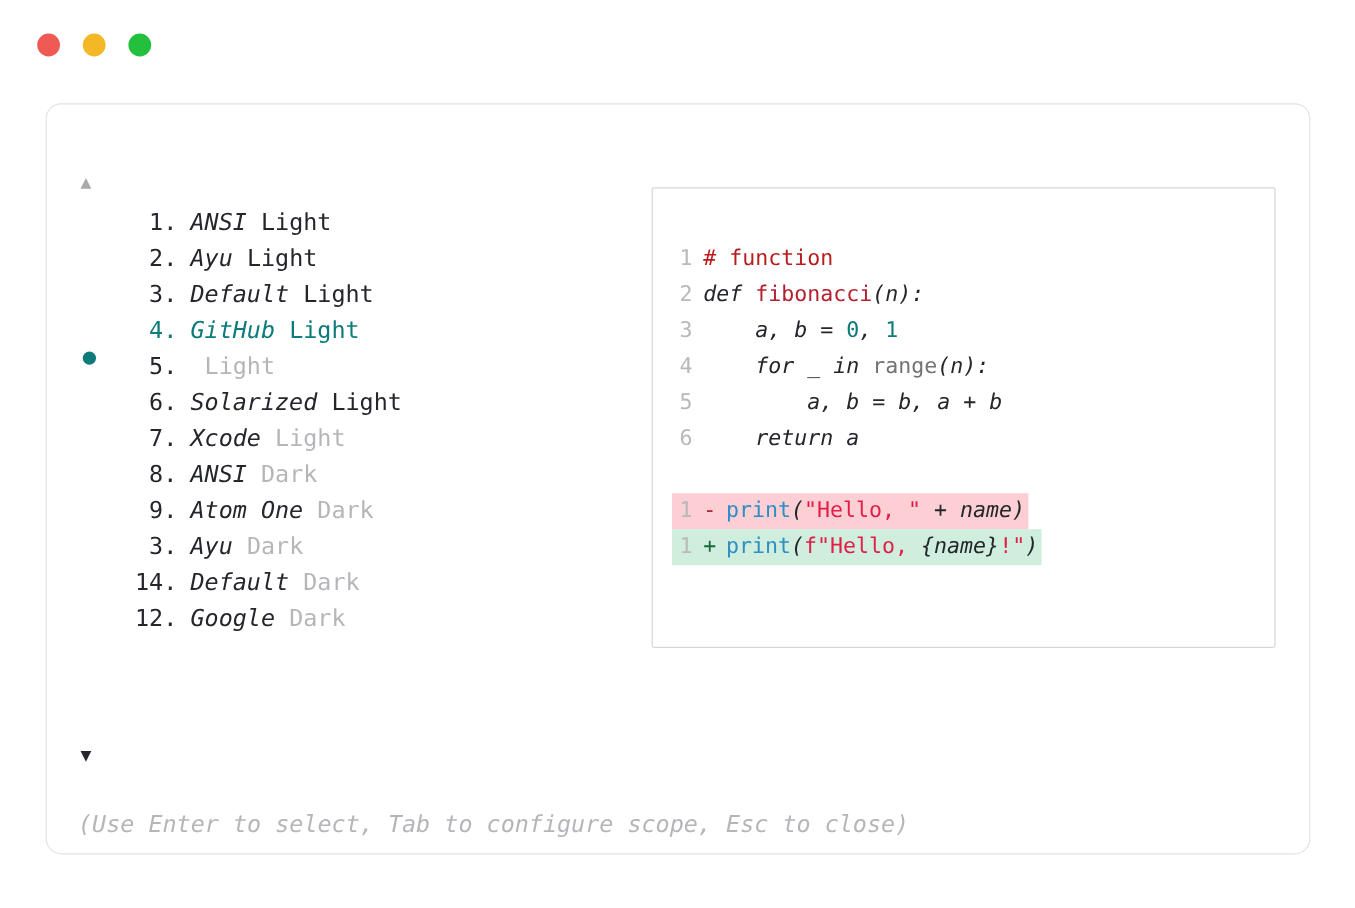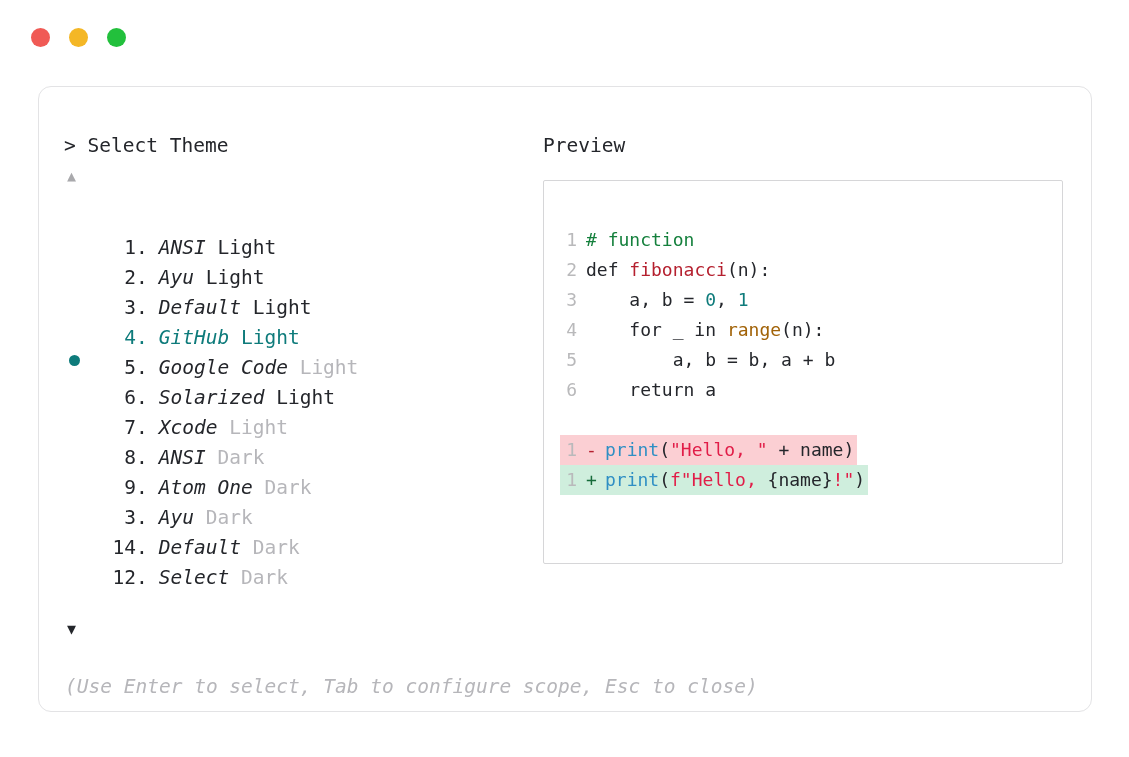--- a/index.html
+++ b/index.html
@@ -117,21 +117,21 @@
     flex: none;
     text-align: right;
     color: #24262b;
   }
   .idx-dot {
     flex: none;
     color: #24262b;
     padding-right: 11px;
   }
   .theme-name { color: #24262b; font-style: italic; }
-  .theme-suffix { color: #24262b; margin-top: 38px; }
+  .theme-suffix { color: #24262b; }
   .theme-suffix.muted { color: #b6b6ba; }
 
   .theme-row.selected .idx,
   .theme-row.selected .idx-dot,
   .theme-row.selected .theme-name,
   .theme-row.selected .theme-suffix { color: #0e7b7b; }
 
   
   .preview-box {
     margin-top: 22px;
@@ -155,26 +155,26 @@
     height: 30px;
     padding-left: 16px;
   }
   .ln {
     width: 17px;
     flex: none;
     text-align: right;
     color: #b9b9bb;
     padding-right: 9px;
   }
-  .code-text { color: #24262b; }
-
-  .tok-comment { color: #15803d; }
+  .code-text { color: #24262b; font-style: italic; }
+
+  .tok-comment { color: #b91c1c; }
   .tok-func    { color: #b5202f; }
   .tok-num     { color: #0e7b7b; }
-  .tok-builtin { color: #a16207; }
+  .tok-builtin { color: #737373; }
   .tok-str     { color: #e11d48; }
   .tok-call    { color: #2f8fc4; }
 
   
   .diff-block { margin-top: 30px; }
   .diff-line {
     display: flex;
     align-items: baseline;
     height: 30px;
     padding-left: 16px;
@@ -224,42 +224,40 @@
   <span class="dot dot-red"></span>
   <span class="dot dot-yellow"></span>
   <span class="dot dot-green"></span>
 </div>
 
 <div class="card">
 
   <div class="columns">
 
     <div class="left-col">
-      <div class="panel-header"><span>&gt;</span> <span>Select Theme</span></div>
 
       <div class="scroll-arrow up">▲</div>
 
       <div class="theme-list" id="theme-list">
           <div class="theme-row"><span class="bullet-cell"></span><span class="idx">1</span><span class="idx-dot">.</span><span class="theme-name">ANSI</span><span> </span><span class="theme-suffix">Light</span></div>
           <div class="theme-row"><span class="bullet-cell"></span><span class="idx">2</span><span class="idx-dot">.</span><span class="theme-name">Ayu</span><span> </span><span class="theme-suffix">Light</span></div>
           <div class="theme-row"><span class="bullet-cell"></span><span class="idx">3</span><span class="idx-dot">.</span><span class="theme-name">Default</span><span> </span><span class="theme-suffix">Light</span></div>
           <div class="theme-row selected"><span class="bullet-cell"><span class="bullet"></span></span><span class="idx">4</span><span class="idx-dot">.</span><span class="theme-name">GitHub</span><span> </span><span class="theme-suffix">Light</span></div>
-          <div class="theme-row"><span class="bullet-cell"></span><span class="idx">5</span><span class="idx-dot">.</span><span class="theme-name">Google Code</span><span> </span><span class="theme-suffix muted">Light</span></div>
+          <div class="theme-row"><span class="bullet-cell"></span><span class="idx">5</span><span class="idx-dot">.</span><span> </span><span class="theme-suffix muted">Light</span></div>
           <div class="theme-row"><span class="bullet-cell"></span><span class="idx">6</span><span class="idx-dot">.</span><span class="theme-name">Solarized</span><span> </span><span class="theme-suffix">Light</span></div>
           <div class="theme-row"><span class="bullet-cell"></span><span class="idx">7</span><span class="idx-dot">.</span><span class="theme-name">Xcode</span><span> </span><span class="theme-suffix muted">Light</span></div>
           <div class="theme-row"><span class="bullet-cell"></span><span class="idx">8</span><span class="idx-dot">.</span><span class="theme-name">ANSI</span><span> </span><span class="theme-suffix muted">Dark</span></div>
           <div class="theme-row"><span class="bullet-cell"></span><span class="idx">9</span><span class="idx-dot">.</span><span class="theme-name">Atom One</span><span> </span><span class="theme-suffix muted">Dark</span></div>
           <div class="theme-row"><span class="bullet-cell"></span><span class="idx">3</span><span class="idx-dot">.</span><span class="theme-name">Ayu</span><span> </span><span class="theme-suffix muted">Dark</span></div>
           <div class="theme-row"><span class="bullet-cell"></span><span class="idx">14</span><span class="idx-dot">.</span><span class="theme-name">Default</span><span> </span><span class="theme-suffix muted">Dark</span></div>
-          <div class="theme-row"><span class="bullet-cell"></span><span class="idx">12</span><span class="idx-dot">.</span><span class="theme-name">Select</span><span> </span><span class="theme-suffix muted">Dark</span></div>
+          <div class="theme-row"><span class="bullet-cell"></span><span class="idx">12</span><span class="idx-dot">.</span><span class="theme-name">Google</span><span> </span><span class="theme-suffix muted">Dark</span></div>
         </div>
     </div>
 
     <div class="right-col">
-      <div class="panel-header">Preview</div>
 
       <div class="preview-box">
         <div class="code" id="code-lines"><div class="code-line"><span class="ln">1</span><span><span class="tok-comment"># function</span></span></div><div class="code-line"><span class="ln">2</span><span><span class="code-text">def </span><span class="tok-func">fibonacci</span><span class="code-text">(n):</span></span></div><div class="code-line"><span class="ln">3</span><span><span class="code-text">    a, b = </span><span class="tok-num">0</span><span class="code-text">, </span><span class="tok-num">1</span></span></div><div class="code-line"><span class="ln">4</span><span><span class="code-text">    for _ in </span><span class="tok-builtin">range</span><span class="code-text">(n):</span></span></div><div class="code-line"><span class="ln">5</span><span><span class="code-text">        a, b = b, a + b</span></span></div><div class="code-line"><span class="ln">6</span><span><span class="code-text">    return a</span></span></div></div>
         <div class="code diff-block" id="diff-lines"><div class="diff-line diff-del"><span class="diff-inner"><span class="ln">1</span><span class="diff-sign">-</span><span><span class="tok-call">print</span><span class="code-text">(</span><span class="tok-str">"Hello, "</span><span class="code-text"> + name)</span></span></span></div><div class="diff-line diff-add"><span class="diff-inner"><span class="ln">1</span><span class="diff-sign">+</span><span><span class="tok-call">print</span><span class="code-text">(</span><span class="tok-str">f"Hello, </span><span class="code-text">{name}</span><span class="tok-str">!"</span><span class="code-text">)</span></span></span></div></div>
       </div>
     </div>
 
   </div>
 
   <div class="footer">

